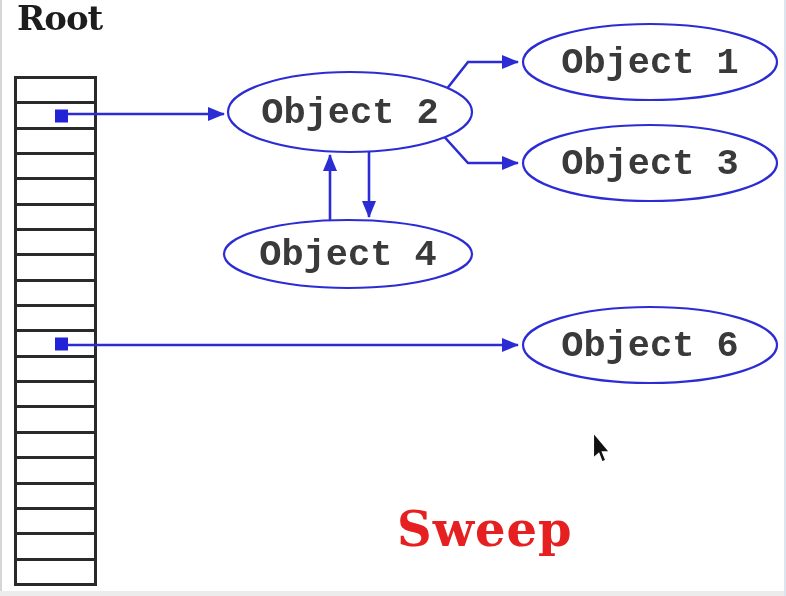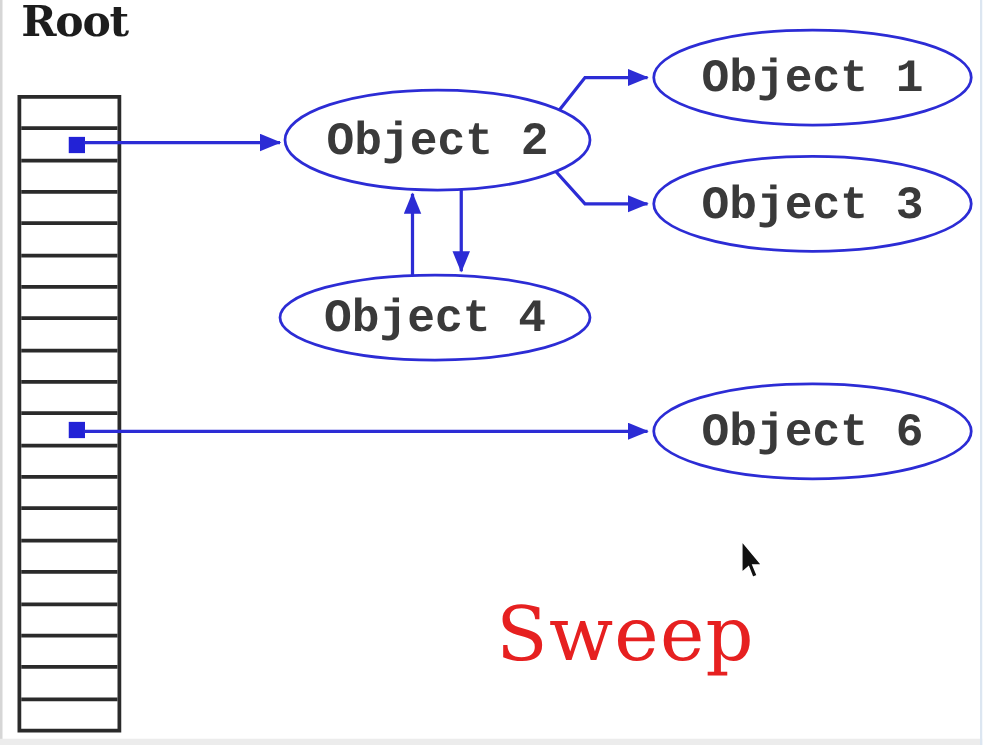--- a/index.html
+++ b/index.html
@@ -32,23 +32,23 @@
   svg.diagram{position:absolute;left:0;top:0;}
   .edge-line{stroke:var(--line-blue,#2c2cd5);stroke-width:2.6;fill:none;}
   .arrow-head{fill:var(--line-blue,#2c2cd5);}
   .node{stroke:var(--line-blue,#2c2cd5);stroke-width:2.2;fill:#ffffff;}
   .node-label{
     font-family:"Liberation Mono","DejaVu Sans Mono",monospace;
     font-weight:700;font-size:37px;fill:var(--object-text,#3a3a3a);
     text-anchor:middle;
   }
   .phase-label{
-    position:absolute;left:397px;top:478px;
+    position:absolute;left:397px;top:505px;
     font-family:"DejaVu Serif","Liberation Serif",serif;
-    font-weight:normal;font-size:60px;line-height:1;
+    font-weight:bold;font-size:48px;line-height:1;
     color:var(--sweep-red,#e62020);letter-spacing:1px;
   }
   .cursor{position:absolute;left:592px;top:432px;width:22px;height:33px;}
 </style>
 </head>
 <body>
 
 <div class="stage">
 
   <div class="root-label">

